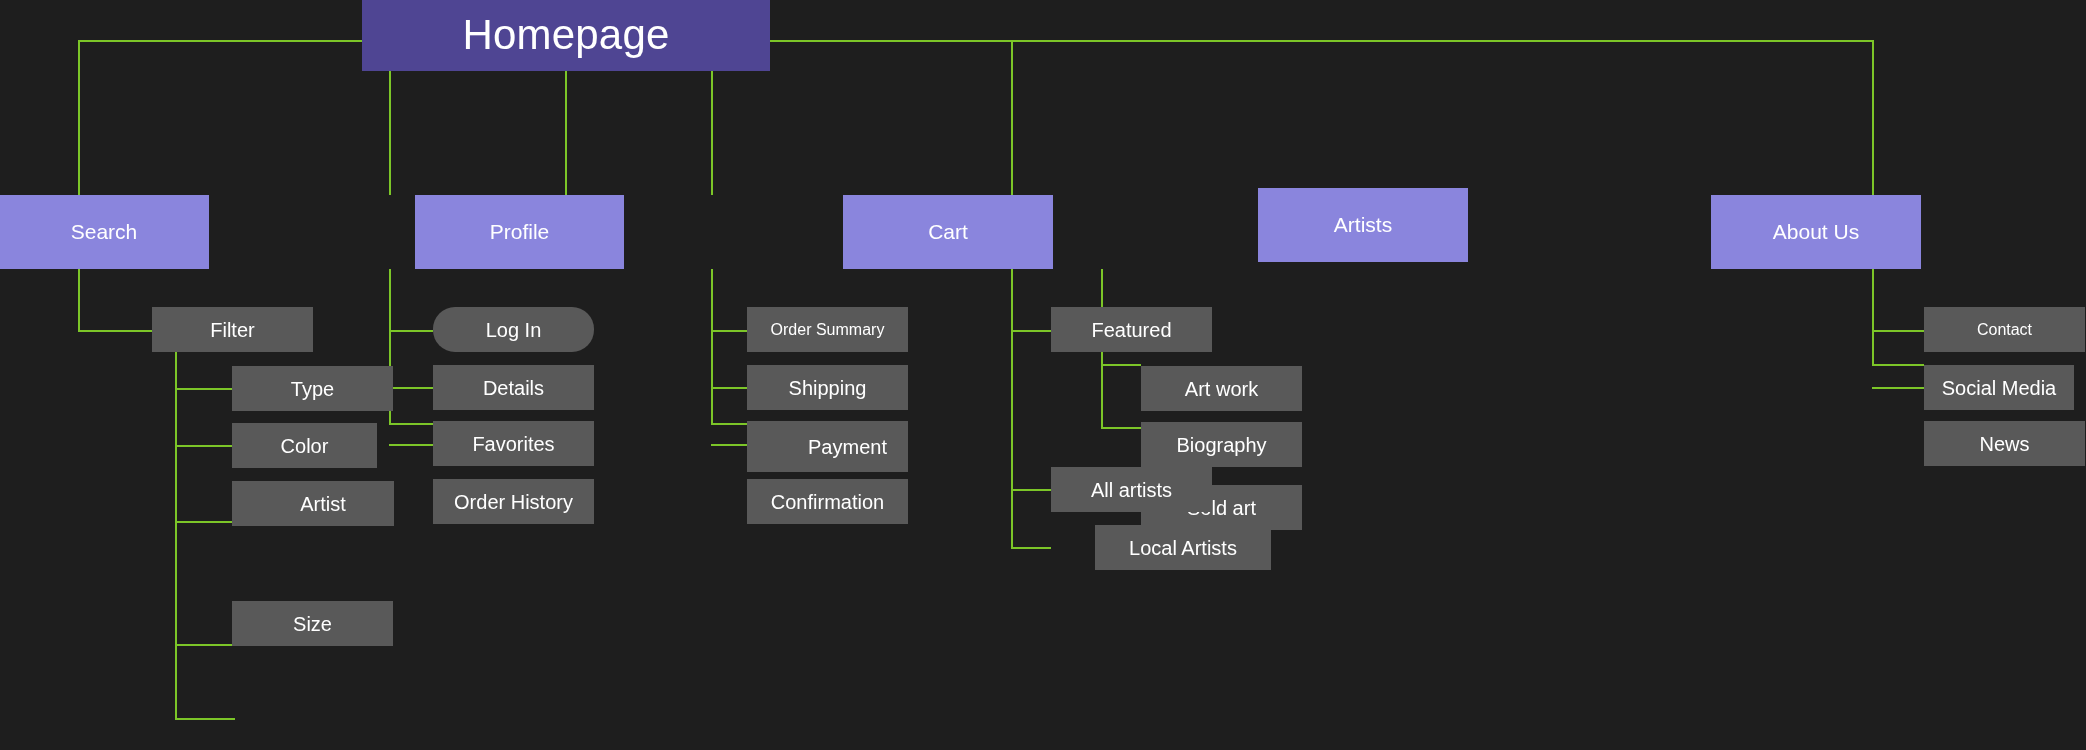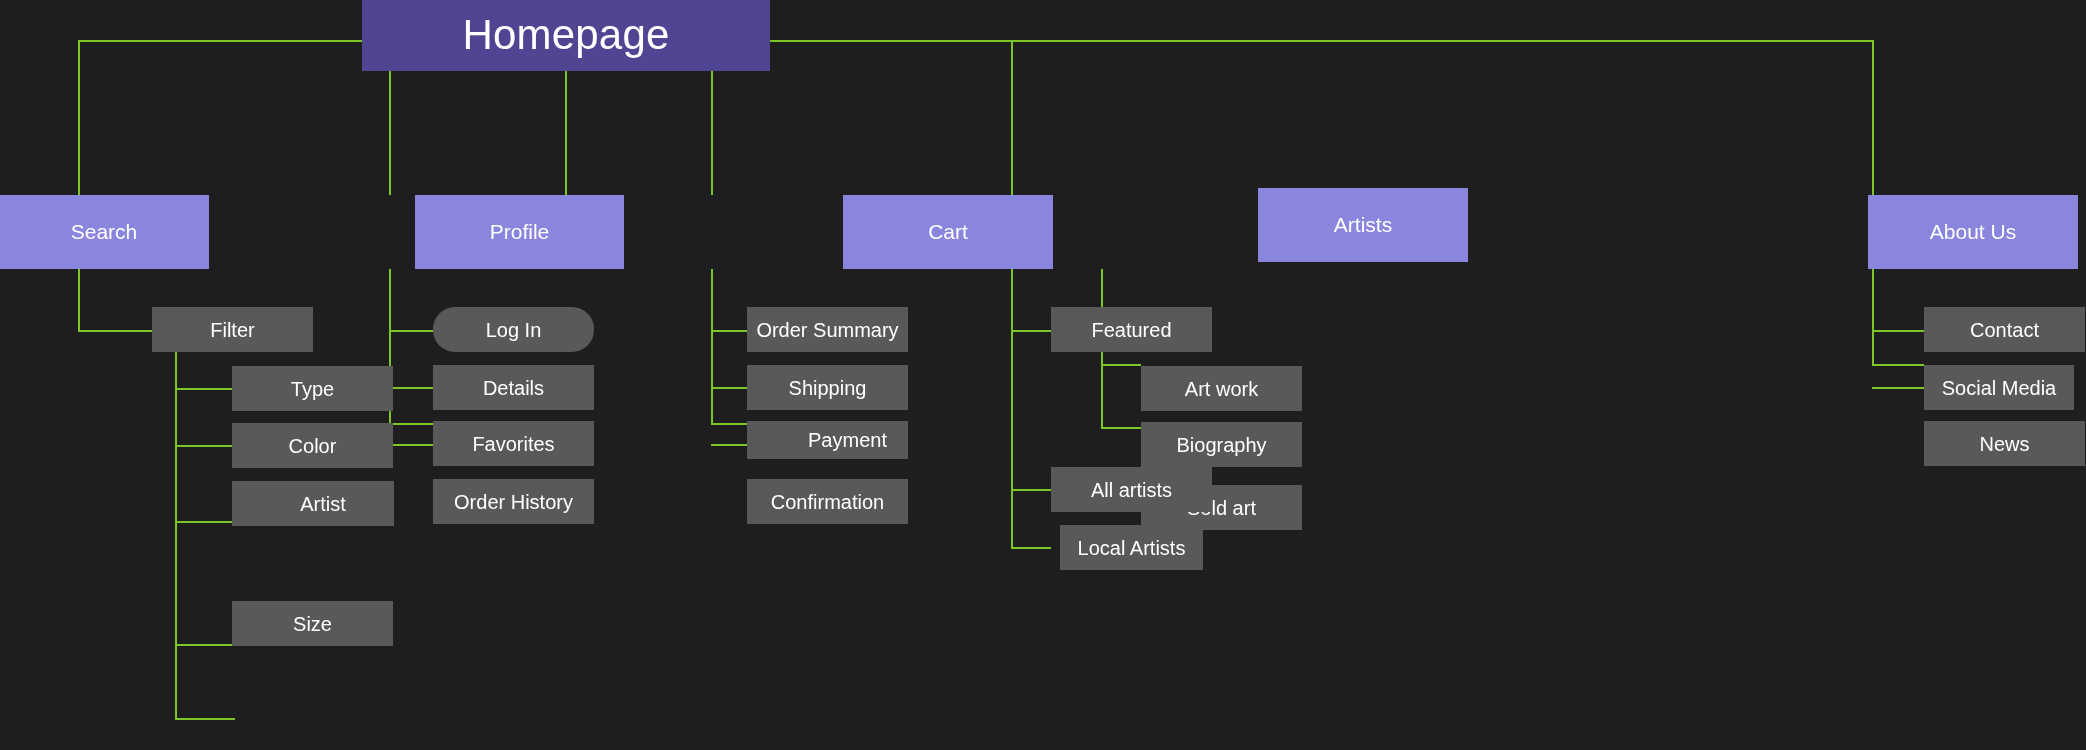--- a/index.html
+++ b/index.html
@@ -37,21 +37,21 @@
     background:#8a85dd;
     font-size:21px;
     font-weight:400;
   }
   .node.leaf{
     background:#595959;
     font-size:20px;
     font-weight:400;
   }
   .node.leaf.small{
-    font-size:20px;
+    font-size:16px;
   }
   .edge{
     position:absolute;
     background:#7cc628;
     z-index:1;
   }
   .edge.h{height:2px;}
   .edge.v{width:2px;}
 </style>
 </head>
@@ -108,42 +108,42 @@
   <div class="edge h" style="left:1872px;top:387px;width:52px;"></div>
   <div class="edge h" style="left:1872px;top:364px;width:52px;"></div>
 
   <div class="node root" style="left:362px;top:0px;width:408px;height:71px;">Homepage</div>
 
   <div class="node section" style="left:-1px;top:195px;width:210px;height:74px;">Search</div>
 
   <div class="node section" style="left:415px;top:195px;width:209px;height:74px;">Profile</div>
   <div class="node section" style="left:843px;top:195px;width:210px;height:74px;">Cart</div>
   <div class="node section" style="left:1258px;top:188px;width:210px;height:74px;">Artists</div>
-  <div class="node section" style="left:1868px;top:195px;width:210px;height:74px;">About Us</div>
+  <div class="node section" style="left:1711px;top:195px;width:210px;height:74px;">About Us</div>
 
   <div class="node leaf" style="left:152px;top:307px;width:161px;height:45px;">Filter</div>
   <div class="node leaf" style="left:232px;top:366px;width:161px;height:45px;">Type</div>
-  <div class="node leaf" style="left:232px;top:423px;width:161px;height:45px;">Color</div>
+  <div class="node leaf" style="left:232px;top:423px;width:145px;height:45px;">Color</div>
   <div class="node leaf" style="left:232px;top:481px;width:162px;height:45px;padding-left:20px;">Artist</div>
   <div class="node leaf" style="left:232px;top:601px;width:161px;height:45px;">Size</div>
 
   <div class="node leaf" style="left:433px;top:307px;width:161px;height:45px;border-radius:22px;">Log In</div>
   <div class="node leaf" style="left:433px;top:365px;width:161px;height:45px;">Details</div>
   <div class="node leaf" style="left:433px;top:421px;width:161px;height:45px;">Favorites</div>
   <div class="node leaf" style="left:433px;top:479px;width:161px;height:45px;">Order History</div>
 
   <div class="node leaf small" style="left:747px;top:307px;width:161px;height:45px;">Order Summary</div>
   <div class="node leaf" style="left:747px;top:365px;width:161px;height:45px;">Shipping</div>
-  <div class="node leaf" style="left:747px;top:421px;width:161px;height:38px;padding-left:40px;">Payment</div>
+  <div class="node leaf" style="left:747px;top:421px;width:161px;height:51px;padding-left:40px;">Payment</div>
   <div class="node leaf" style="left:747px;top:479px;width:161px;height:45px;">Confirmation</div>
 
   <div class="node leaf" style="left:1051px;top:307px;width:161px;height:45px;">Featured</div>
   <div class="node leaf" style="left:1141px;top:366px;width:161px;height:45px;">Art work</div>
   <div class="node leaf" style="left:1141px;top:422px;width:161px;height:45px;">Biography</div>
   <div class="node leaf" style="left:1141px;top:485px;width:161px;height:45px;">Sold art</div>
   <div class="node leaf" style="left:1051px;top:467px;width:161px;height:45px;">All artists</div>
-  <div class="node leaf" style="left:1060px;top:525px;width:143px;height:45px;">Local Artists</div>
+  <div class="node leaf" style="left:1095px;top:525px;width:176px;height:45px;">Local Artists</div>
 
   <div class="node leaf small" style="left:1924px;top:307px;width:161px;height:45px;">Contact</div>
   <div class="node leaf" style="left:1924px;top:365px;width:150px;height:45px;">Social Media</div>
   <div class="node leaf" style="left:1924px;top:421px;width:161px;height:45px;">News</div>
 
 </div>
 
 </body></html>

